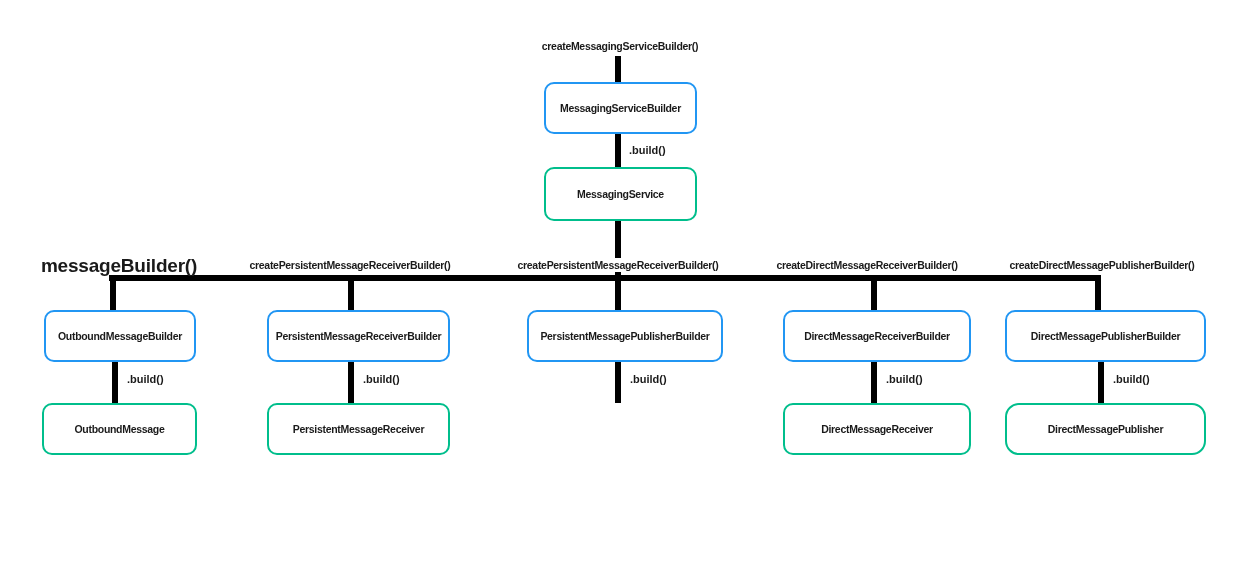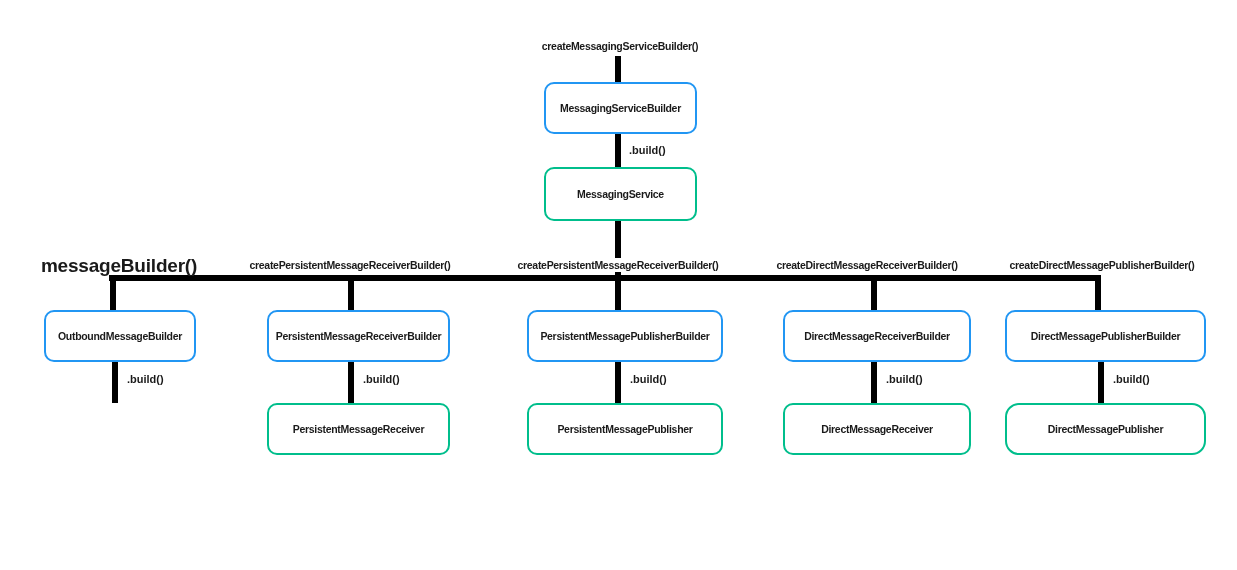--- a/index.html
+++ b/index.html
@@ -68,34 +68,34 @@
   <div class="node product" style="left:544px;top:167px;width:153px;height:54px;">MessagingService</div>
   <div class="vline" style="left:615px;top:221px;height:60px;"></div>
 
   <div class="hline" style="left:109px;top:275px;width:992px;"></div>
 
   <div class="call-label big" style="left:119px;bottom:297px;">messageBuilder()</div>
   <div class="vline" style="left:110px;top:275px;height:35px;"></div>
   <div class="node builder" style="left:44px;top:310px;width:152px;">OutboundMessageBuilder</div>
   <div class="vline" style="left:112px;top:362px;height:41px;"></div>
   <div class="build-label" style="left:127px;top:372px;">.build()</div>
+  <div class="node product" style="left:42px;top:403px;width:155px;">OutboundMessage</div>
 
   <div class="call-label" style="left:350px;bottom:298px;">createPersistentMessageReceiverBuilder()</div>
   <div class="vline" style="left:348px;top:275px;height:35px;"></div>
   <div class="node builder" style="left:267px;top:310px;width:183px;">PersistentMessageReceiverBuilder</div>
   <div class="vline" style="left:348px;top:362px;height:41px;"></div>
   <div class="build-label" style="left:363px;top:372px;">.build()</div>
   <div class="node product" style="left:267px;top:403px;width:183px;">PersistentMessageReceiver</div>
 
   <div class="call-label" style="left:618px;bottom:298px;">createPersistentMessageReceiverBuilder()</div>
   <div class="vline" style="left:615px;top:275px;height:35px;"></div>
   <div class="node builder" style="left:527px;top:310px;width:196px;">PersistentMessagePublisherBuilder</div>
   <div class="vline" style="left:615px;top:362px;height:41px;"></div>
   <div class="build-label" style="left:630px;top:372px;">.build()</div>
-  <div class="node product" style="left:527px;top:403px;width:196px;">PersistentMessagePublisher</div>
 
   <div class="call-label" style="left:867px;bottom:298px;">createDirectMessageReceiverBuilder()</div>
   <div class="vline" style="left:871px;top:275px;height:35px;"></div>
   <div class="node builder" style="left:783px;top:310px;width:188px;">DirectMessageReceiverBuilder</div>
   <div class="vline" style="left:871px;top:362px;height:41px;"></div>
   <div class="build-label" style="left:886px;top:372px;">.build()</div>
   <div class="node product" style="left:783px;top:403px;width:188px;">DirectMessageReceiver</div>
 
   <div class="call-label" style="left:1102px;bottom:298px;">createDirectMessagePublisherBuilder()</div>
   <div class="vline" style="left:1095px;top:275px;height:35px;"></div>

